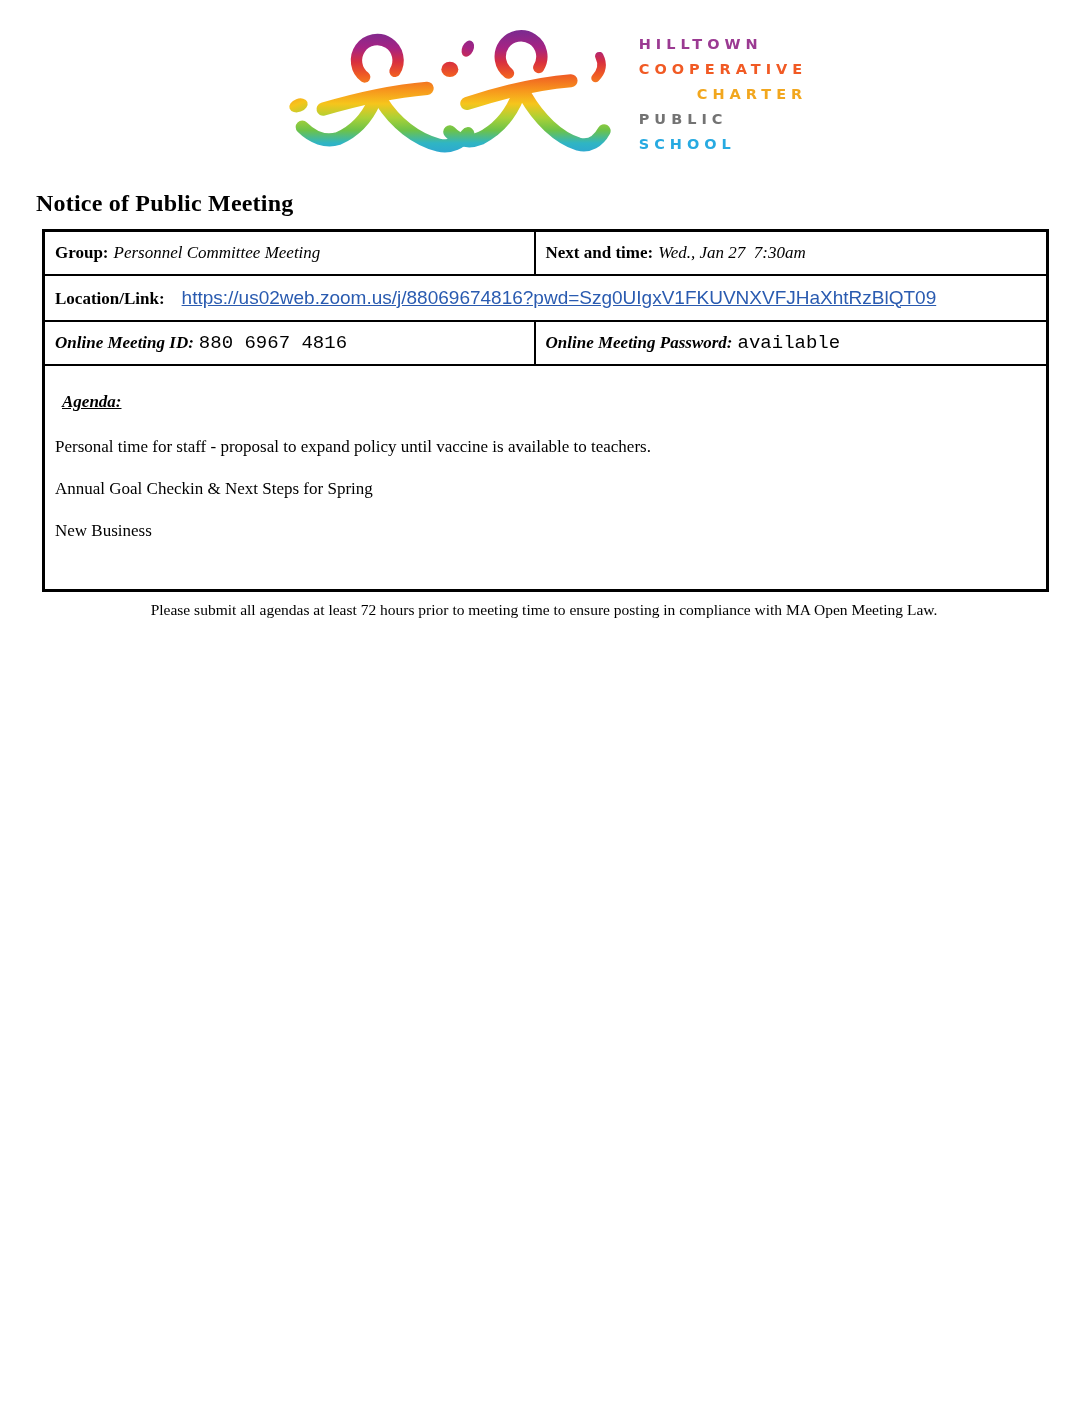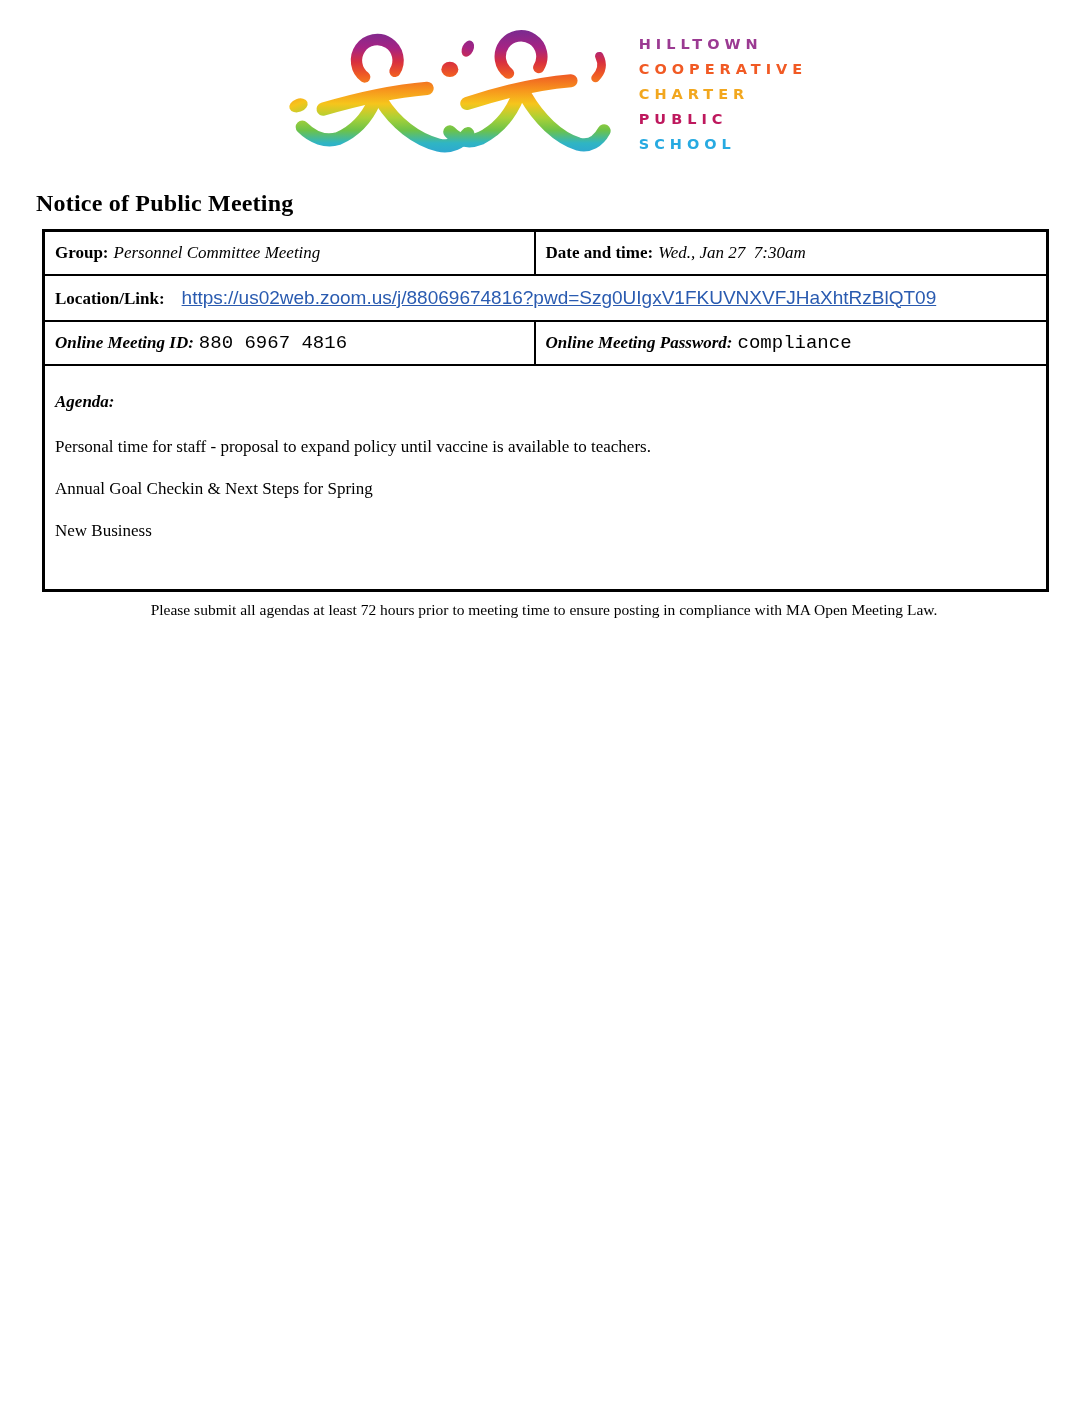--- a/index.html
+++ b/index.html
@@ -60,21 +60,21 @@
   a.zoom-link {
     font-family: "Liberation Sans", sans-serif;
     font-size: 19px;
     text-decoration: underline;
     margin-left: 5px;
     word-break: break-all;
     padding-left: 12px;
   }
   .gap { margin-left: 5px; }
 
-  .agenda-label { margin: 2px 0 26px 0; }
+  .agenda-label { margin: 2px 0 26px 7px; text-decoration: underline; }
   .agenda-item { margin: 0 0 24px 0; font-size: 17px; line-height: 18px; }
 
   
   .footer-note {
     margin: 6px auto 0 auto;
     max-width: 912px;
     text-align: center;
     font-size: 15.5px;
     line-height: 24px;
   }
@@ -116,49 +116,49 @@
       </g>
       <g fill="url(#rainbow)">
         <ellipse cx="18" cy="86" rx="10" ry="7" transform="rotate(-20 18 86)"></ellipse>
         <ellipse cx="178" cy="48" rx="9" ry="8"></ellipse>
         <ellipse cx="197" cy="26" rx="6" ry="9" transform="rotate(25 197 26)"></ellipse>
       </g>
     </svg>
     <div class="logo-text">
       <div class="logo-line" style="color: rgb(155, 58, 146);">HILLTOWN</div>
       <div class="logo-line" style="color: rgb(241, 90, 36);">COOPERATIVE</div>
-      <div class="logo-line" style="color: rgb(242, 167, 30);">CHARTER</div>
-      <div class="logo-line" style="color: #be185d;">PUBLIC</div>
+      <div class="logo-line" style="color: rgb(242, 167, 30); text-align: right;">CHARTER</div>
+      <div class="logo-line" style="color: #737373;">PUBLIC</div>
       <div class="logo-line" style="color: rgb(39, 170, 225);">SCHOOL</div>
     </div>
   </div>
 
   <div class="doc-title">Notice of Public Meeting</div>
 
   <table class="notice-table">
     <tbody>
         <tr class="row-short">
       <td class="cell-half-left">
         <span class="lbl">Group:</span><span class="val-serif gap">Personnel Committee Meeting</span>
       </td>
       <td class="cell-half-right">
-        <span class="lbl">Date and time:</span><span class="val-serif gap">Wed., Jan 27  7:30am</span>
+        <span class="lbl">Next and time:</span><span class="val-serif gap">Wed., Jan 27  7:30am</span>
       </td>
     </tr>
     <tr class="row-link">
       <td colspan="2">
         <span class="lbl">Location/Link:</span><a class="zoom-link" href="#" title="https://us02web.zoom.us/j/88069674816?pwd=Szg0UIgxV1FKUVNXVFJHaXhtRzBlQT09" style="color: rgb(42, 91, 176);">https://us02web.zoom.us/j/88069674816?pwd=Szg0UIgxV1FKUVNXVFJHaXhtRzBlQT09</a>
       </td>
     </tr>
     <tr class="row-short">
       <td class="cell-half-left">
         <span class="lbl-italic">Online Meeting ID:</span><span class="val-sans gap">880 6967 4816</span>
       </td>
       <td class="cell-half-right">
-        <span class="lbl-italic">Online Meeting Password:</span><span class="val-sans gap">compliance</span>
+        <span class="lbl-italic">Online Meeting Password:</span><span class="val-sans gap">available</span>
       </td>
     </tr>
     <tr>
       <td colspan="2" class="cell-agenda">
         <div class="agenda-label lbl-italic">Agenda:</div>
         <p class="agenda-item">Personal time for staff - proposal to expand policy until vaccine is available to teachers.</p>
         <p class="agenda-item">Annual Goal Checkin &amp; Next Steps for Spring</p>
         <p class="agenda-item">New Business</p>
       </td>
     </tr>

